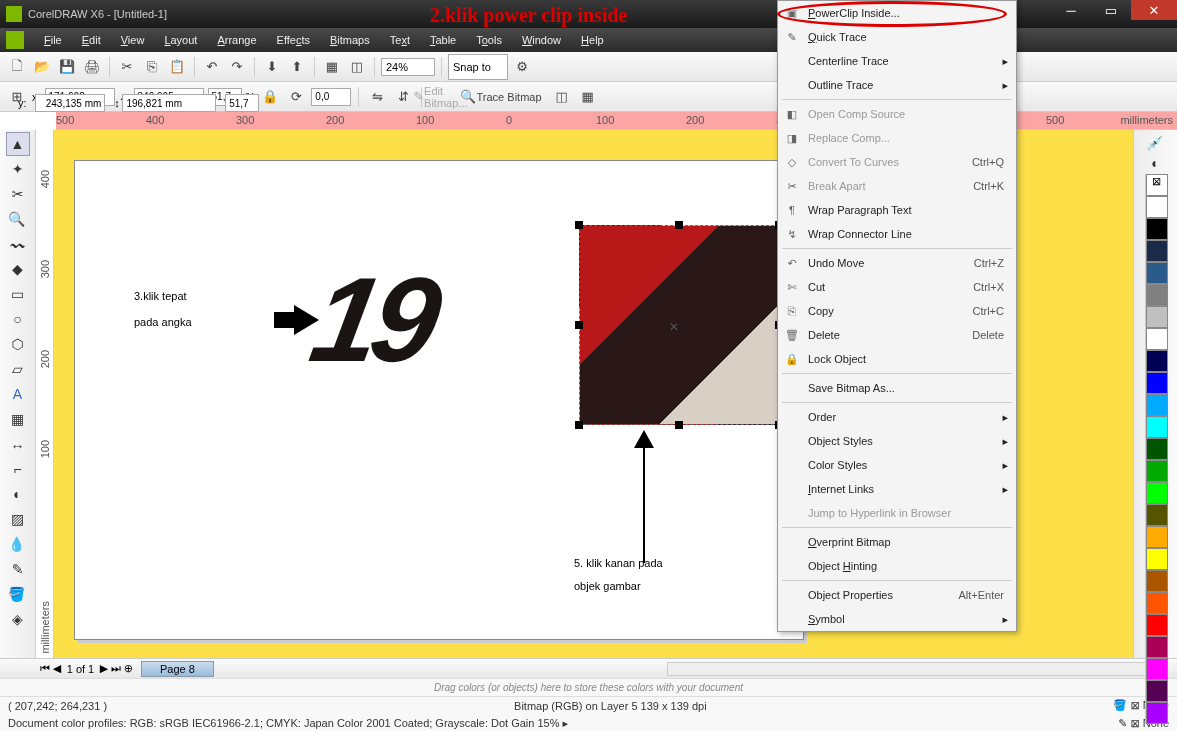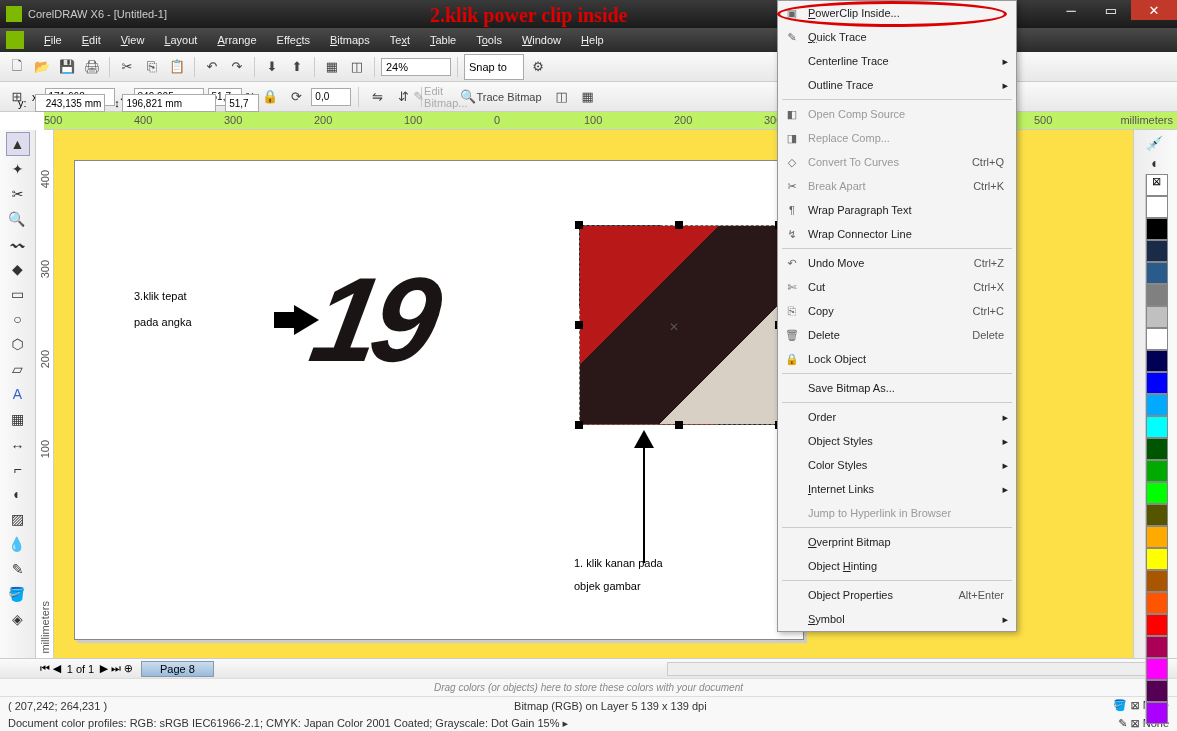--- a/index.html
+++ b/index.html
@@ -11,21 +11,21 @@
 .titlebar .winbtns .close{background:#c0392b;width:46px}
 .menubar{height:24px;background:linear-gradient(#4a4a4a,#2a2a2a);display:flex;align-items:center;padding-left:6px}
 .menubar .logo2{width:18px;height:18px;background:#7fb800;margin-right:10px}
 .menubar span{color:#eee;padding:4px 10px;cursor:default}
 .menubar span u{text-decoration:underline}
 .toolbar1{height:30px;background:linear-gradient(#fafafa,#e8e8e8);border-bottom:1px solid #ccc;display:flex;align-items:center;padding:0 6px;gap:3px}
 .tbtn{width:22px;height:22px;border:1px solid transparent;display:flex;align-items:center;justify-content:center;font-size:13px;color:#444}
 .sep{width:1px;height:20px;background:#ccc;margin:0 3px}
 .toolbar2{height:30px;background:linear-gradient(#fafafa,#e8e8e8);border-bottom:1px solid #ccc;display:flex;align-items:center;padding:0 6px;gap:4px;font-size:10px}
 .inp{border:1px solid #aaa;background:#fff;height:18px;padding:0 3px;font-size:10px}
-.ruler-h{height:18px;background:#bef264;border-bottom:1px solid #ccc;position:relative;margin-left:44px;overflow:hidden;font-size:9px;color:#555}
+.ruler-h{height:18px;background:#fca5a5;border-bottom:1px solid #ccc;position:relative;margin-left:56px;overflow:hidden;font-size:9px;color:#555}
 .ruler-h span{position:absolute;top:2px}
 .workspace{position:relative;height:528px;display:flex}
 .toolbox{width:36px;background:linear-gradient(90deg,#fafafa,#ececec);border-right:1px solid #ccc;display:flex;flex-direction:column;align-items:center;padding-top:2px;gap:1px}
 .tool{width:24px;height:24px;display:flex;align-items:center;justify-content:center;font-size:14px;color:#333;border:1px solid transparent}
 .tool.sel{border-color:#99b;background:#dde}
 .ruler-v{width:18px;background:#fff;border-right:1px solid #ccc;position:relative;font-size:9px;color:#555}
 .ruler-v span{position:absolute;left:3px;writing-mode:vertical-rl;transform:rotate(180deg)}
 .canvas-area{flex:1;background:#fde047;position:relative;overflow:hidden}
 .page{position:absolute;left:20px;top:30px;width:730px;height:480px;background:#fff;border:1px solid #888;box-shadow:3px 3px 0 #ccc}
 .number19{position:absolute;left:260px;top:120px;font-family:Impact,sans-serif;font-size:120px;font-style:italic;font-weight:900;color:#1a1414;transform:skewX(-10deg);letter-spacing:-8px}
@@ -49,21 +49,21 @@
 .ctxmenu .row .arr{position:absolute;right:8px}
 .ctxmenu .row .ic{position:absolute;left:6px;width:16px;text-align:center;color:#666}
 .ctxmenu hr{border:none;border-top:1px solid #ccc;margin:2px 4px}
 .highlight{position:absolute;right:170px;top:1px;width:230px;height:26px;border:3px solid #d00;border-radius:50%;z-index:101;pointer-events:none}
 .annotation2{position:absolute;top:4px;left:430px;color:#d00;font-family:Georgia,serif;font-size:20px;font-weight:bold;z-index:102}
 .pagebar{height:20px;background:linear-gradient(#fafafa,#e8e8e8);border-top:1px solid #ccc;display:flex;align-items:center;font-size:10px;padding-left:40px}
 .pagetab{background:linear-gradient(#cde,#9bd);border:1px solid #89a;padding:1px 18px;margin-left:8px}
 .colorbar{height:18px;background:#f8f8f8;border-top:1px solid #ddd;text-align:center;font-style:italic;color:#888;font-size:10px;line-height:18px}
 .status1{height:18px;background:#f8f8f8;border-top:1px solid #ddd;display:flex;align-items:center;font-size:10px;padding:0 8px;color:#333;justify-content:space-between}
 .status2{height:18px;background:#f8f8f8;display:flex;align-items:center;font-size:10px;padding:0 8px;color:#333;justify-content:space-between}
-.zoom{width:70px;border:1px solid #aaa;height:18px;padding:0 4px;background:#fff}
+.zoom{width:54px;border:1px solid #aaa;height:18px;padding:0 4px;background:#fff}
 .snap{width:60px;border:1px solid #aaa;height:26px;padding:0 4px;background:#fff}
 </style>
 </head>
 <body>
 
 <div class="titlebar">
   <div class="logo"></div>
   <span>CorelDRAW X6 - [Untitled-1]</span>
   <span class="annotation2">2.klik power clip inside</span>
   <div class="winbtns">
@@ -200,21 +200,21 @@
     <div class="handle" style="left:721px;top:191px"></div>
     <div class="handle" style="left:521px;top:291px"></div>
     <div class="handle" style="left:621px;top:291px"></div>
     <div class="handle" style="left:721px;top:291px"></div>
     <div class="cross">✕</div>
     <div class="arrow-u">
         <div class="head"></div>
         <div class="line"></div>
       </div>
     <div class="annotation1">
-      <span>1. klik kanan pada</span><br><span>objek gambar</span>
+      <span>5. klik kanan pada</span><br><span>objek gambar</span>
     </div>
   </div>
   <div class="rightbar">
     <div class="tool">💉</div>
     <div class="tool">◐</div>
     <div class="palette" id="palette">
         <div class="swatch" style="background: rgb(255, 255, 255); text-align: center;">⊠</div>
         <div class="swatch" style="background: rgb(255, 255, 255);"></div>
         <div class="swatch" style="background: rgb(0, 0, 0);"></div>
         <div class="swatch" style="background: rgb(26, 43, 74);"></div>

